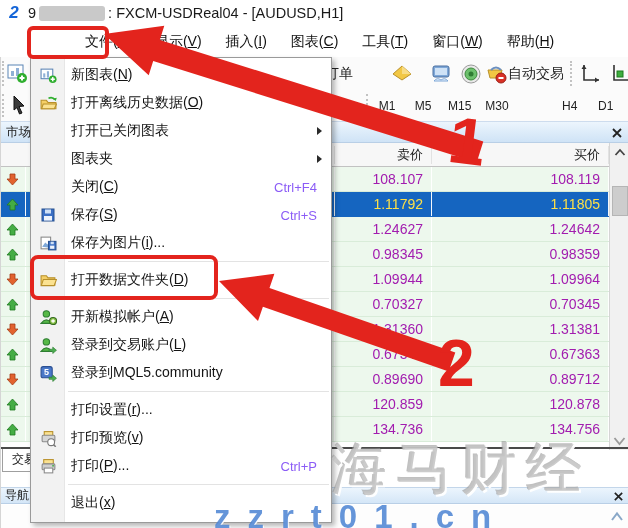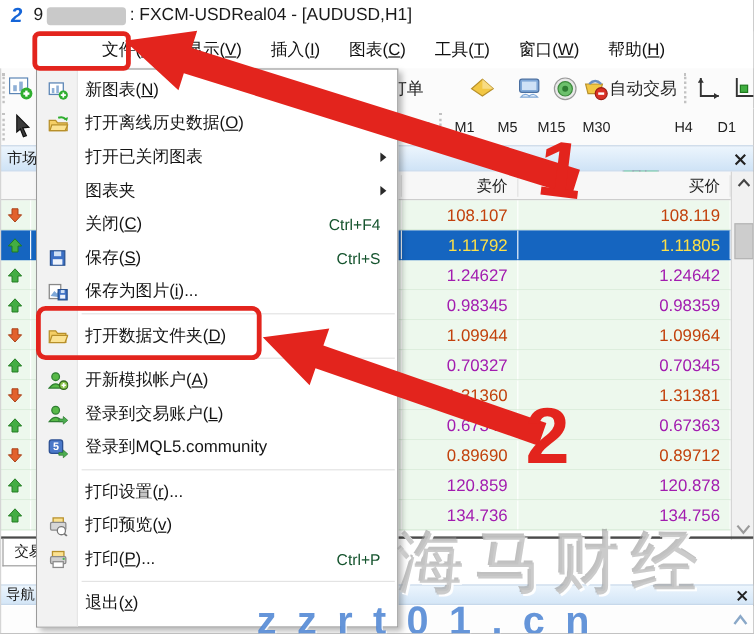--- a/index.html
+++ b/index.html
@@ -37,21 +37,21 @@
   .mw-h{text-align:right;padding-right:8px;border-right:1px solid #e2e2e2;color:#1c1c1c;
         overflow:hidden;white-space:nowrap;}
   .mw-h.sym{text-align:left;padding-left:8px;}
   .mw-rows{position:absolute;left:0;top:167px;width:609px;}
   .mw-row{display:grid;grid-template-columns:26px 309px 97px 177px;height:25px;background:#EDF8ED;
           border-bottom:1px solid #D9ECD9;align-items:stretch;font-size:14px;box-sizing:border-box;}
   .mw-row .cell{display:flex;align-items:center;justify-content:flex-end;padding-right:8px;
                 border-right:1px solid rgba(255,255,255,.95);}
   .mw-row .arr{display:flex;align-items:center;justify-content:center;border-right:1px solid rgba(255,255,255,.95);}
   .mw-row.up .price{color:#a21caf;}
-  .mw-row.down .price{color:#c2410c;}
+  .mw-row.down .price{color:#a21caf;}
   .mw-row.selected{background:#1565C0;border-bottom-color:#1565C0;}
   .mw-row.selected .price{color:#fde047;}
   .scrollbar{position:absolute;left:609px;top:143px;width:19px;height:307px;background:#F1F1F1;border-left:1px solid #d5d5d5;box-sizing:border-box;}
   .sb-thumb{position:absolute;left:2px;top:43px;width:14px;height:28px;background:#cdcdcd;border:1px solid #b5b5b5;}
   .splitter{position:absolute;left:0;top:447px;width:628px;height:2px;background:#4a4a4a;}
   .mw-tab{position:absolute;left:2px;top:449px;height:20px;padding:2px 9px 0 9px;font-size:12px;background:#fff;
           border:1px solid #9f9f9f;border-top:none;color:#222;}
   .navstrip{position:absolute;left:0;top:487px;width:628px;height:17px;
             background:linear-gradient(#ECF5FD,#D4E6F7);border-top:1px solid #c3d6ea;border-bottom:1px solid #b9cfe6;
             font-size:12px;display:flex;align-items:center;padding-left:5px;box-sizing:border-box;color:#1c1c1c;}
@@ -59,21 +59,21 @@
   .leftedge{position:absolute;left:0;top:57px;width:1px;height:471px;background:#d5d5d5;}
   
   .filemenu{position:absolute;left:30px;top:57px;width:302px;height:466px;background:#fff;
             border:1px solid #9a9a9a;box-shadow:3px 3px 5px rgba(0,0,0,.28);z-index:50;
             box-sizing:border-box;padding-top:3px;}
   .filemenu::before{content:"";position:absolute;left:0;top:0;width:33px;height:100%;
                     background:#F2F2F2;border-right:1px solid #E6E6E6;}
   .fm-item{height:28px;display:flex;align-items:center;font-size:14px;position:relative;color:#141414;}
   .fm-icon{width:34px;display:flex;justify-content:center;align-items:center;flex:0 0 34px;}
   .fm-label{margin-left:6px;white-space:nowrap;}
-  .fm-short{margin-left:auto;padding-right:14px;font-size:13px;color:#14532d;}
+  .fm-short{margin-left:auto;padding-right:14px;font-size:13px;color:#8b5cf6;}
   .fm-subarrow{position:absolute;right:9px;top:10px;width:0;height:0;
                border-left:5px solid #2a2a2a;border-top:4px solid transparent;border-bottom:4px solid transparent;}
   .fm-sep{height:9px;display:flex;align-items:center;position:relative;}
   .fm-sep::after{content:"";flex:1;height:1px;background:#E3E3E3;margin-left:37px;margin-right:2px;}
   
   .ann{z-index:90;pointer-events:none;}
   .ann-box1{position:absolute;left:27px;top:26px;width:74px;height:25px;border:4px solid #E3241D;border-radius:6px;}
   .ann-box2{position:absolute;left:30px;top:255px;width:180px;height:37px;border:4px solid #E3241D;border-radius:8px;}
   .ann-arrows{position:absolute;left:0;top:0;width:628px;height:528px;}
   .ann-digit{position:absolute;color:#E3241D;font-weight:bold;line-height:1;}

